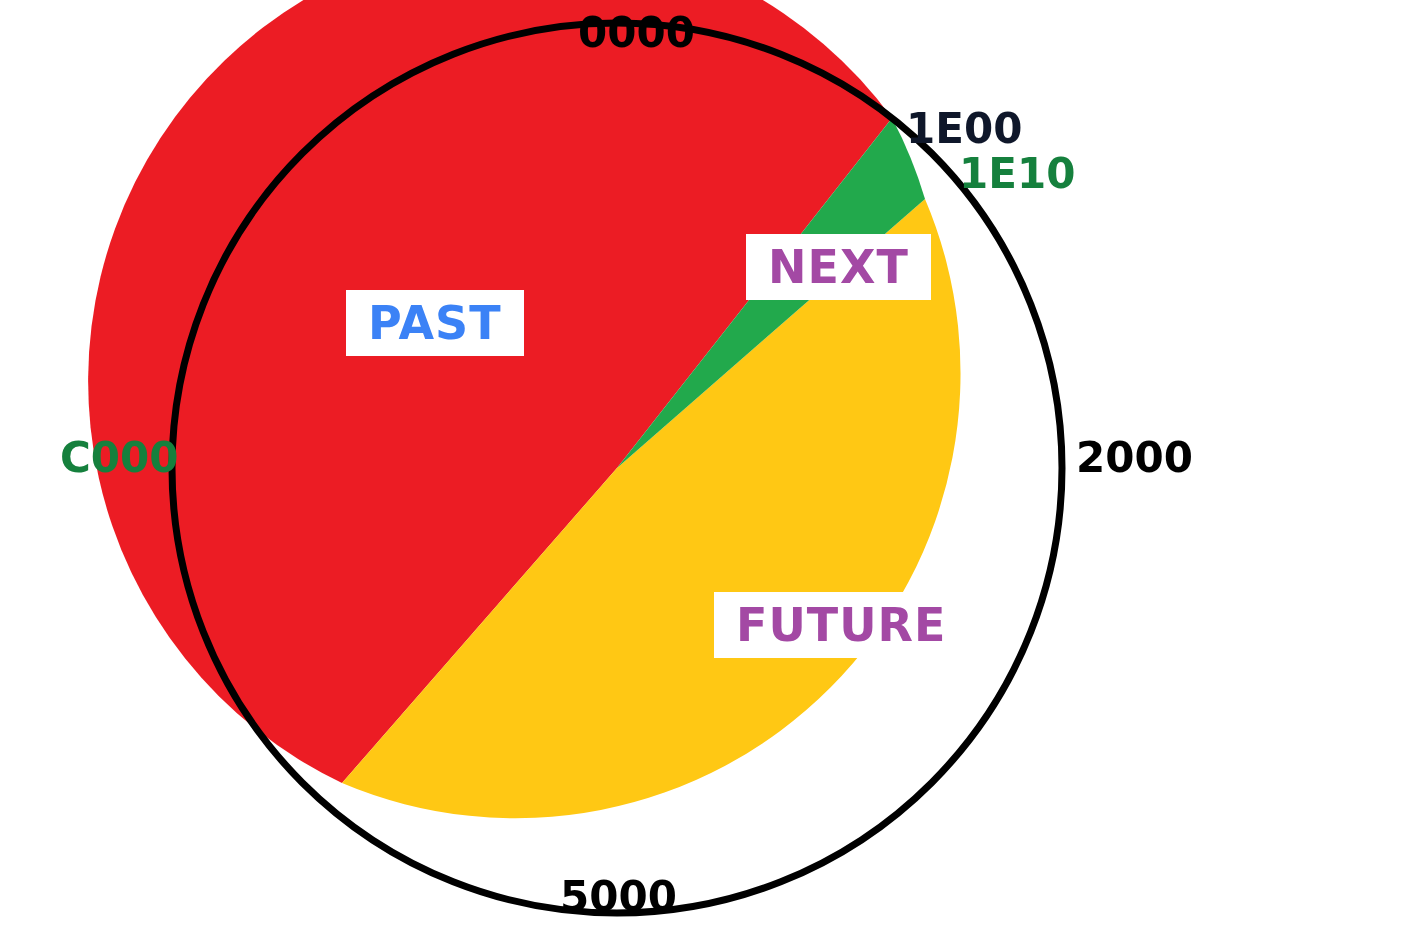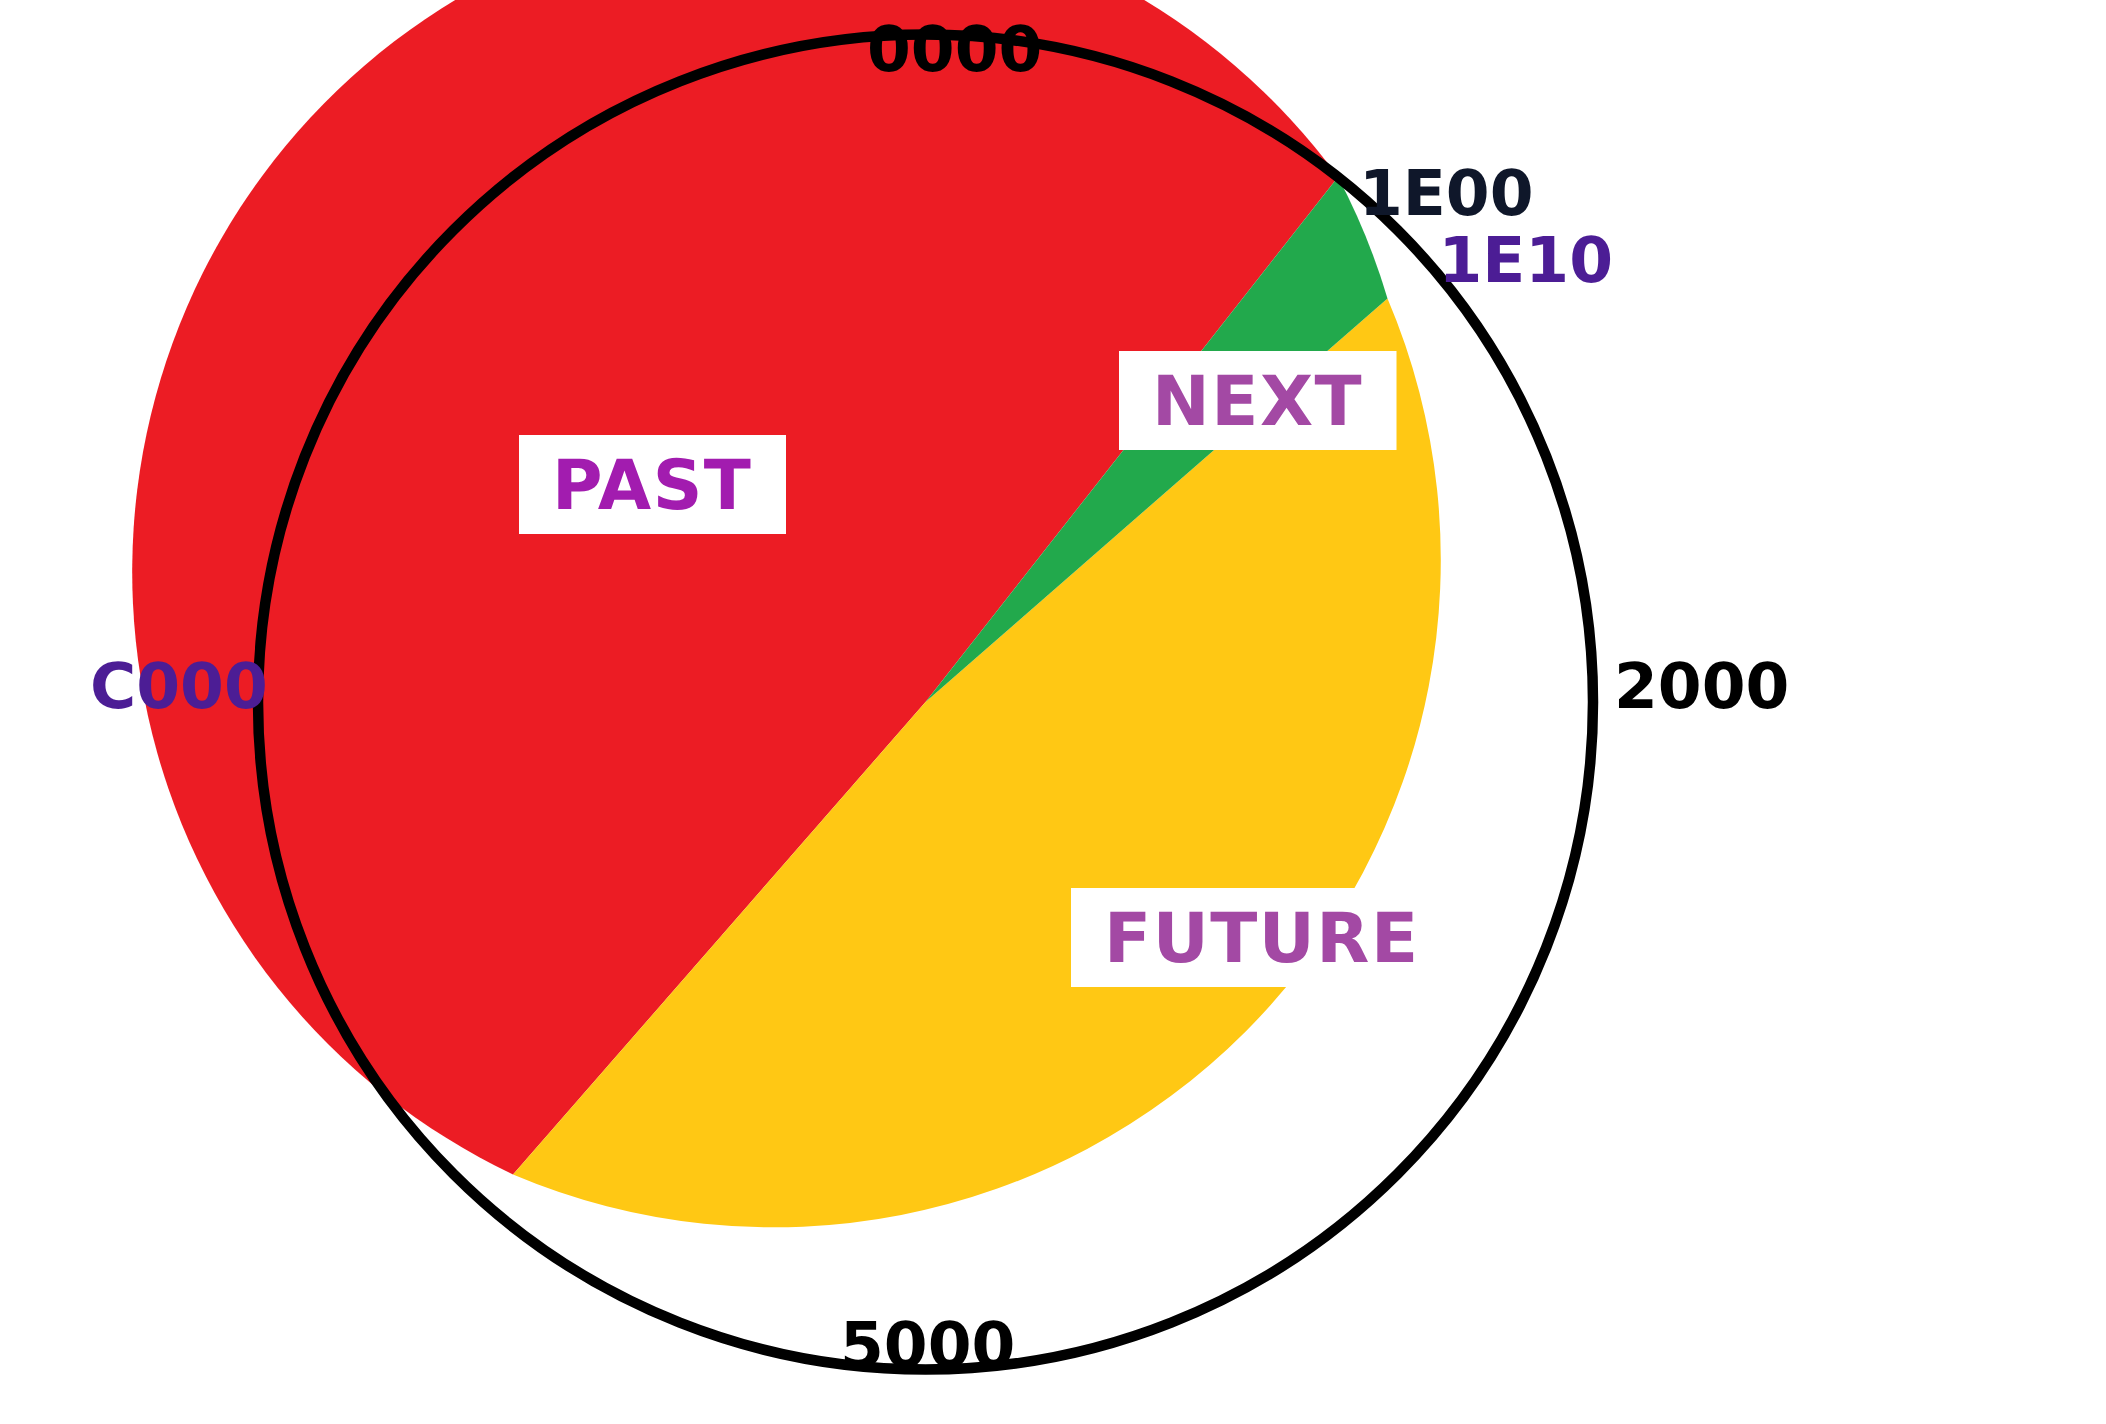--- a/index.html
+++ b/index.html
@@ -68,22 +68,22 @@
 
     <path id="sector-future" d="M 617 468 L 342 783 A 445 445 0 0 0 925 199 Z" fill="#FFC814"></path>
 
     <path id="sector-next" d="M 617 468 L 892 118 A 445 445 0 0 1 925 199 Z" fill="#22A94C"></path>
 
     <circle cx="617" cy="468" r="445" fill="none" stroke="#000000" stroke-width="7"></circle>
   </svg>
 
   <div class="ring-label lbl-0000" style="color: rgb(0, 0, 0);">0000</div>
   <div class="ring-label lbl-1E00" style="color: #0f172a;">1E00</div>
-  <div class="ring-label lbl-1E10" style="color: #4c1d95;">1E10</div>
+  <div class="ring-label lbl-1E10" style="color: #15803d;">1E10</div>
   <div class="ring-label lbl-4000" style="color: rgb(0, 0, 0);">2000</div>
   <div class="ring-label lbl-8000" style="color: rgb(0, 0, 0);">5000</div>
-  <div class="ring-label lbl-C000" style="color: #4c1d95;">C000</div>
+  <div class="ring-label lbl-C000" style="color: #15803d;">C000</div>
 
-  <div class="sector-label lbl-past" style="color: #a21caf; background: rgb(255, 255, 255);">PAST</div>
+  <div class="sector-label lbl-past" style="color: #3b82f6; background: rgb(255, 255, 255);">PAST</div>
   <div class="sector-label lbl-future" style="color: rgb(163, 73, 164); background: rgb(255, 255, 255);">FUTURE</div>
   <div class="sector-label lbl-next" style="color: rgb(163, 73, 164); background: rgb(255, 255, 255);">NEXT</div>
 
 </div>
 
 </body></html>

